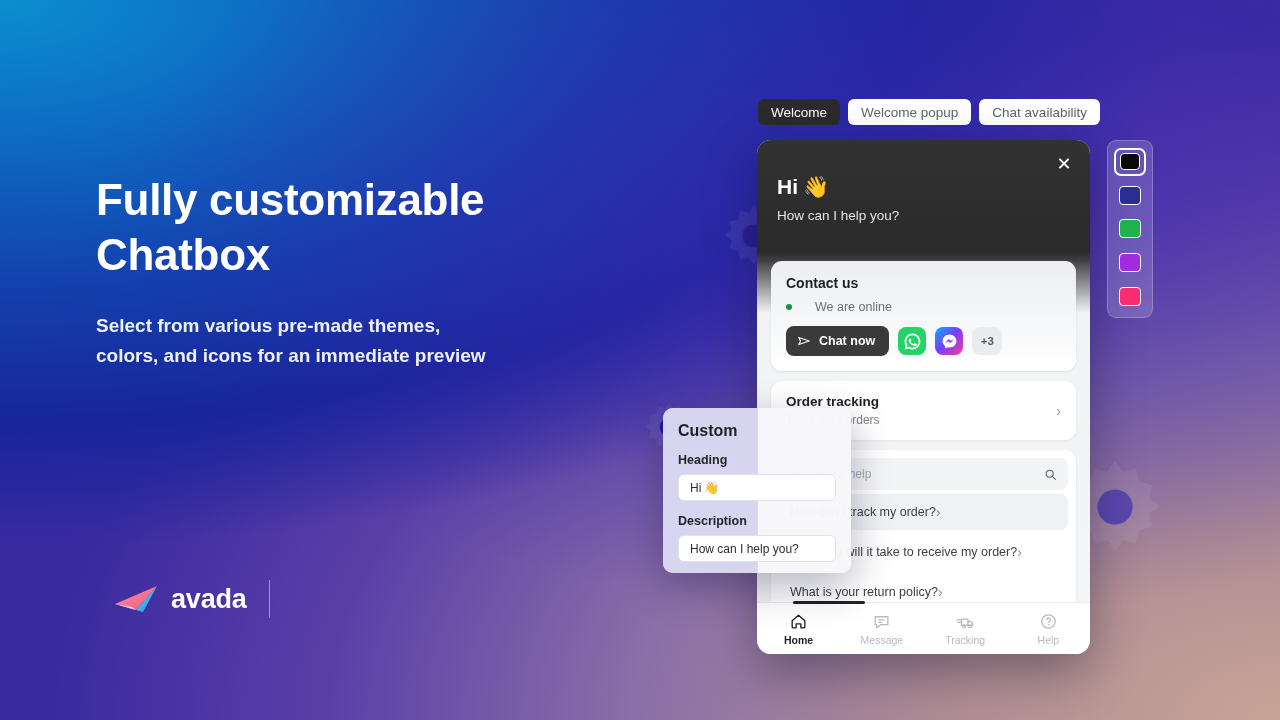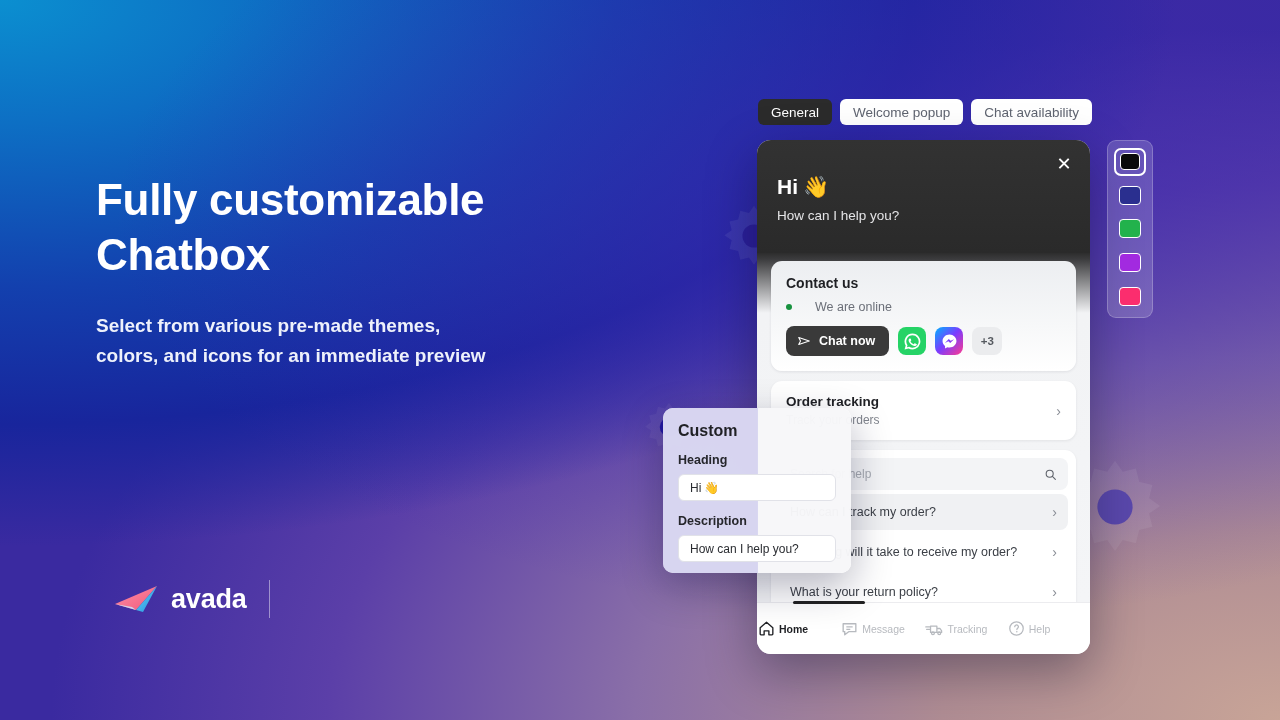--- a/index.html
+++ b/index.html
@@ -122,31 +122,31 @@
     background:#fff; border-radius:11px; margin-top:10px; padding:8px;
     box-shadow:0 1px 3px rgba(20,20,40,.08);
   }
   .faq-search {
     height:32px; border-radius:8px; background:#f3f4f6;
     display:flex; align-items:center; justify-content:space-between;
     padding:0 11px; font-size:12px; color:#a6aab1;
   }
   .faq-item {
     height:36px; border-radius:8px; margin-top:4px; padding:0 11px;
-    display:flex; align-items:center; justify-content:space-between;
+    display:flex; align-items:center; justify-content:flex-start;
     font-size:12.5px; color:#3c4047;
   }
   .faq-item.hl { background:#f0f1f3; }
 
   .widget-nav {
     position:absolute; left:0; right:0; bottom:0; height:52px; background:#fff;
     display:flex; align-items:center; border-top:1px solid #ececef;
   }
   .nav-item {
-    flex:1; display:flex; flex-direction:row; align-items:center; gap:3px;
+    flex:1; display:flex; flex-direction:column; align-items:center; gap:3px;
     font-size:10.5px; color:#b7babf;
   }
   .nav-item.active { color:#1f2024; font-weight:bold; }
   .nav-item svg { display:block; }
   .nav-indicator {
     position:absolute; left:36px; top:-2px; width:72px; height:3px;
     background:#222; border-radius:2px;
   }
 
   
@@ -238,21 +238,21 @@
       <path d="M2 21 L44 3 L23 27 Z" fill="url(#gp1)"></path>
       <path d="M23 27 L44 3 L30 29 Z" fill="url(#gp2)"></path>
       <path d="M2 21 L23 27 L19 24 Z" fill="#cfd6ee"></path>
     </svg>
     <span class="logo-text">avada</span>
   </div>
   <div class="logo-divider"></div>
 </div>
 
 <div class="tabs">
-  <div class="tab active">General</div>
+  <div class="tab active">Welcome</div>
   <div class="tab">Welcome popup</div>
   <div class="tab">Chat availability</div>
 </div>
 
 <div class="widget">
 
   <div class="widget-head">
     <div class="w-title">Hi 👋</div>
     <div class="w-sub">How can I help you?</div>
     <div class="w-close">✕</div>

